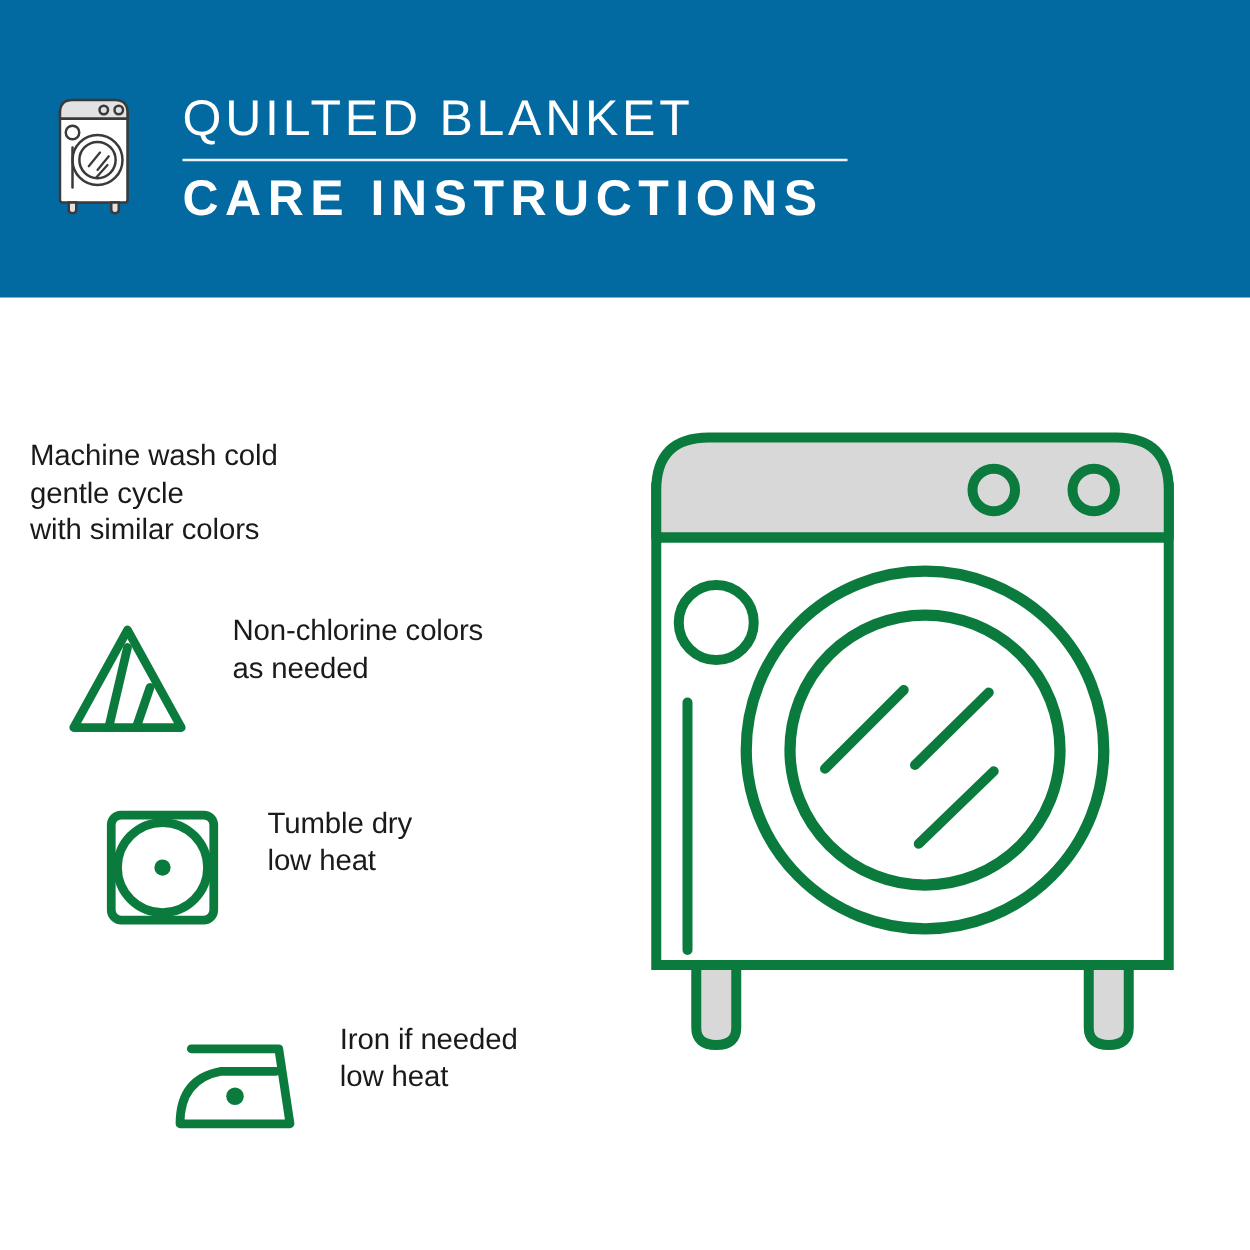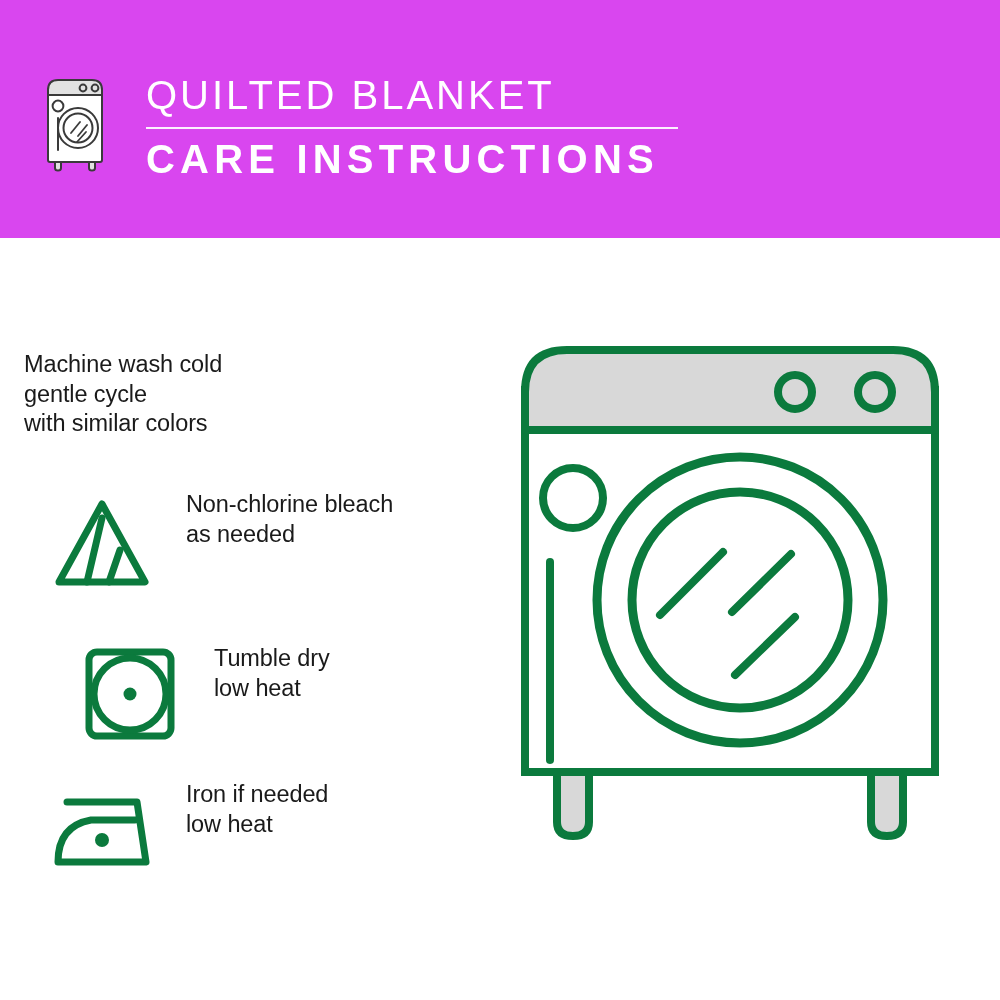--- a/index.html
+++ b/index.html
@@ -20,21 +20,21 @@
     overflow: hidden;
   }
 
   
   .header {
     position: absolute;
     left: 0;
     top: 0;
     width: 1000px;
     height: 238px;
-    background: #d946ef;
+    background: #0369a1;
   }
   .header-logo {
     position: absolute;
     left: 44px;
     top: 68px;
     width: 70px;
     height: 104px;
   }
   .header-titles {
     position: absolute;
@@ -79,21 +79,21 @@
   .care-row {
     position: absolute;
     left: 0;
     width: 500px;
     display: flex;
     align-items: flex-start;
   }
   .care-row.r0 { top: 106px; }
   .care-row.r1 { top: 246px; }
   .care-row.r2 { top: 400px; padding-left: 28px; }
-  .care-row.r3 { top: 536px; }
+  .care-row.r3 { top: 573px; justify-content: center; }
 
   .care-symbol {
     width: 120px;
     min-width: 120px;
     height: 112px;
     margin-left: 42px;
     display: flex;
     align-items: center;
     justify-content: center;
   }
@@ -176,21 +176,21 @@
       <div class="care-symbol">
         <svg viewBox="0 0 110 100" width="110" height="100" aria-hidden="true">
           <g fill="none" stroke="#0b7a3d" stroke-width="7" stroke-linecap="round" stroke-linejoin="round">
             <path d="M55 14 L98 92 L12 92 Z"></path>
             <line x1="55" y1="28" x2="40" y2="92"></line>
             <line x1="73" y1="60" x2="62" y2="92"></line>
           </g>
         </svg>
       </div>
       <div class="care-text">
-        <span class="line">Non-chlorine bleach</span>
+        <span class="line">Non-chlorine colors</span>
         <span class="line">as needed</span>
       </div>
     </div>
 
     <div class="care-row r2">
       <div class="care-symbol">
         <svg viewBox="0 0 110 100" width="110" height="100" aria-hidden="true">
           <g fill="none" stroke="#0b7a3d" stroke-width="7" stroke-linejoin="round">
             <rect x="14" y="8" width="82" height="84" rx="8"></rect>
             <circle cx="55" cy="50" r="36"></circle>

